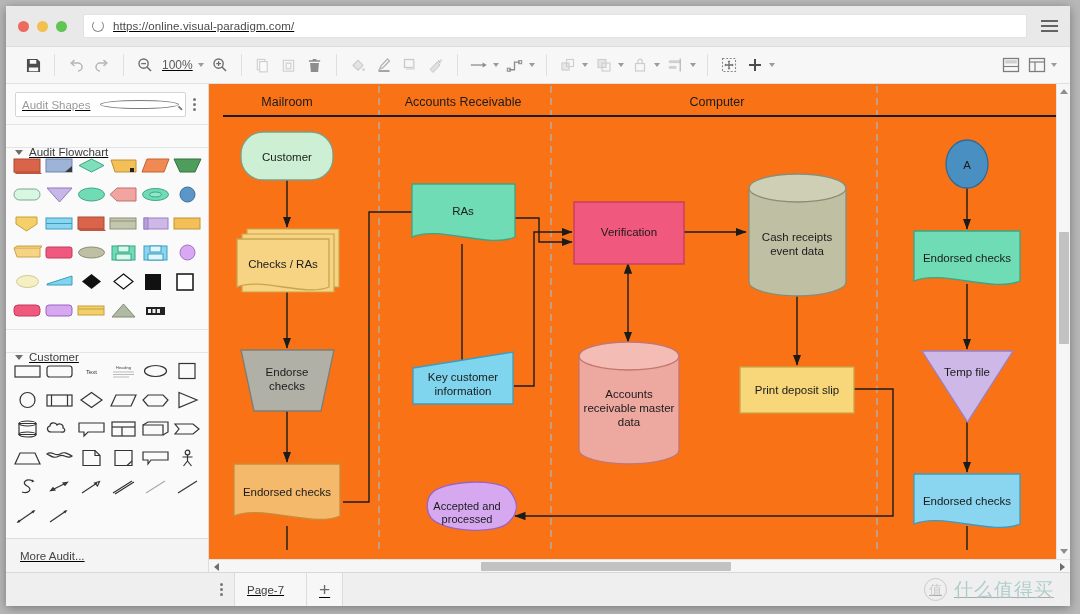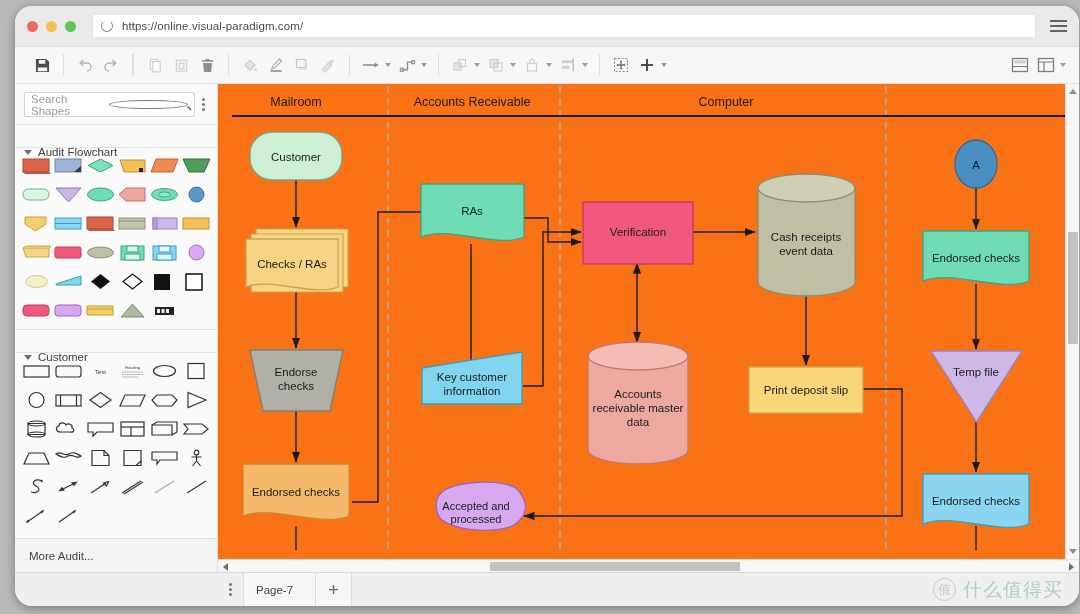--- a/index.html
+++ b/index.html
@@ -3,27 +3,27 @@
 <meta charset="utf-8">
 <style>
   * { box-sizing: border-box; margin: 0; padding: 0; }
   html, body {
     width: 1080px; height: 614px;
     font-family: "Liberation Sans", sans-serif;
     background: #b8b8b8;
     overflow: hidden;
   }
   .window {
-    position: absolute; left: 15px; top: 6px;
+    position: absolute; left: 6px; top: 6px;
     width: 1064px; height: 600px;
     background: #fff;
-    border-radius: 17px;
+    border-radius: 0;
     box-shadow: 0 2px 10px rgba(0,0,0,.35);
     overflow: hidden;
-    display: flex; flex-direction: column;
+    display: flex; flex-direction: column; text-decoration: underline;
   }
   
   .titlebar {
     height: 41px; background: #e9e9e9;
     display: flex; align-items: center;
     padding: 0 12px; flex: none;
     border-bottom: 1px solid #dcdcdc;
   }
   .dots { display: flex; gap: 8px; margin-right: 16px; }
   .dot { width: 11px; height: 11px; border-radius: 50%; }
@@ -184,20 +184,39 @@
           </svg>
       </div>
       <div class="tbtn">
         <svg width="16" height="16" viewBox="0 0 16 16">
             <path d="M12 6H6a4 4 0 0 0 0 8" fill="none" stroke="#b6b6b6" stroke-width="1.5"></path>
             <path d="M9.5 3l3.3 3.1L9.5 9" fill="none" stroke="#b6b6b6" stroke-width="1.5"></path>
           </svg>
       </div>
     </div>
     <div class="tsep"></div>
+    <div class="tgroup">
+      <div class="tbtn mid">
+        <svg width="16" height="16" viewBox="0 0 16 16">
+            <circle cx="6.6" cy="6.6" r="4.6" fill="none" stroke="#6e6e6e" stroke-width="1.4"></circle>
+            <line x1="10" y1="10" x2="14" y2="14" stroke="#6e6e6e" stroke-width="1.6"></line>
+            <line x1="4.2" y1="6.6" x2="9" y2="6.6" stroke="#6e6e6e" stroke-width="1.3"></line>
+          </svg>
+      </div>
+      <div class="zoomlevel">100%</div>
+      <div class="caret"></div>
+      <div class="tbtn mid">
+        <svg width="16" height="16" viewBox="0 0 16 16">
+            <circle cx="6.6" cy="6.6" r="4.6" fill="none" stroke="#6e6e6e" stroke-width="1.4"></circle>
+            <line x1="10" y1="10" x2="14" y2="14" stroke="#6e6e6e" stroke-width="1.6"></line>
+            <line x1="4.2" y1="6.6" x2="9" y2="6.6" stroke="#6e6e6e" stroke-width="1.3"></line>
+            <line x1="6.6" y1="4.2" x2="6.6" y2="9" stroke="#6e6e6e" stroke-width="1.3"></line>
+          </svg>
+      </div>
+    </div>
     <div class="tsep"></div>
     <div class="tgroup">
       <div class="tbtn">
         <svg width="15" height="15" viewBox="0 0 16 16">
             <rect x="2.5" y="1.5" width="8" height="11" fill="none" stroke="#cfcfcf" stroke-width="1.2"></rect>
             <rect x="5" y="3.8" width="8" height="11" fill="#fafafa" stroke="#cfcfcf" stroke-width="1.2"></rect>
           </svg>
       </div>
       <div class="tbtn">
         <svg width="15" height="15" viewBox="0 0 16 16">
@@ -323,21 +342,21 @@
       </div>
       <div class="caret"></div>
     </div>
   </div>
 
   <div class="body">
 
     <div class="sidebar">
       <div class="search-row">
         <div class="search-box">
-          <span>Search Shapes</span>
+          <span>Audit Shapes</span>
           <span class="mag"></span>
         </div>
         <div class="kebab">
             <i></i>
             <i></i>
             <i></i>
           </div>
       </div>
 
       <div class="scroll-area">

